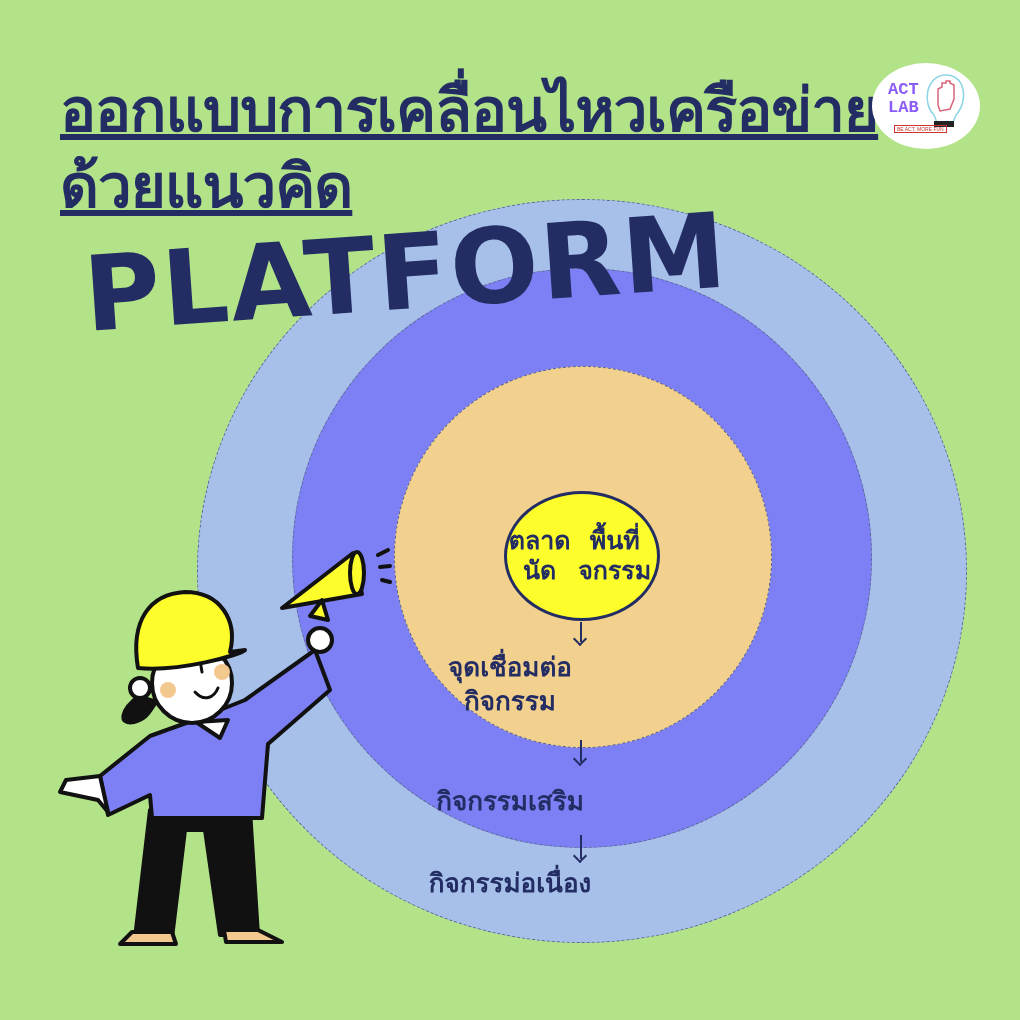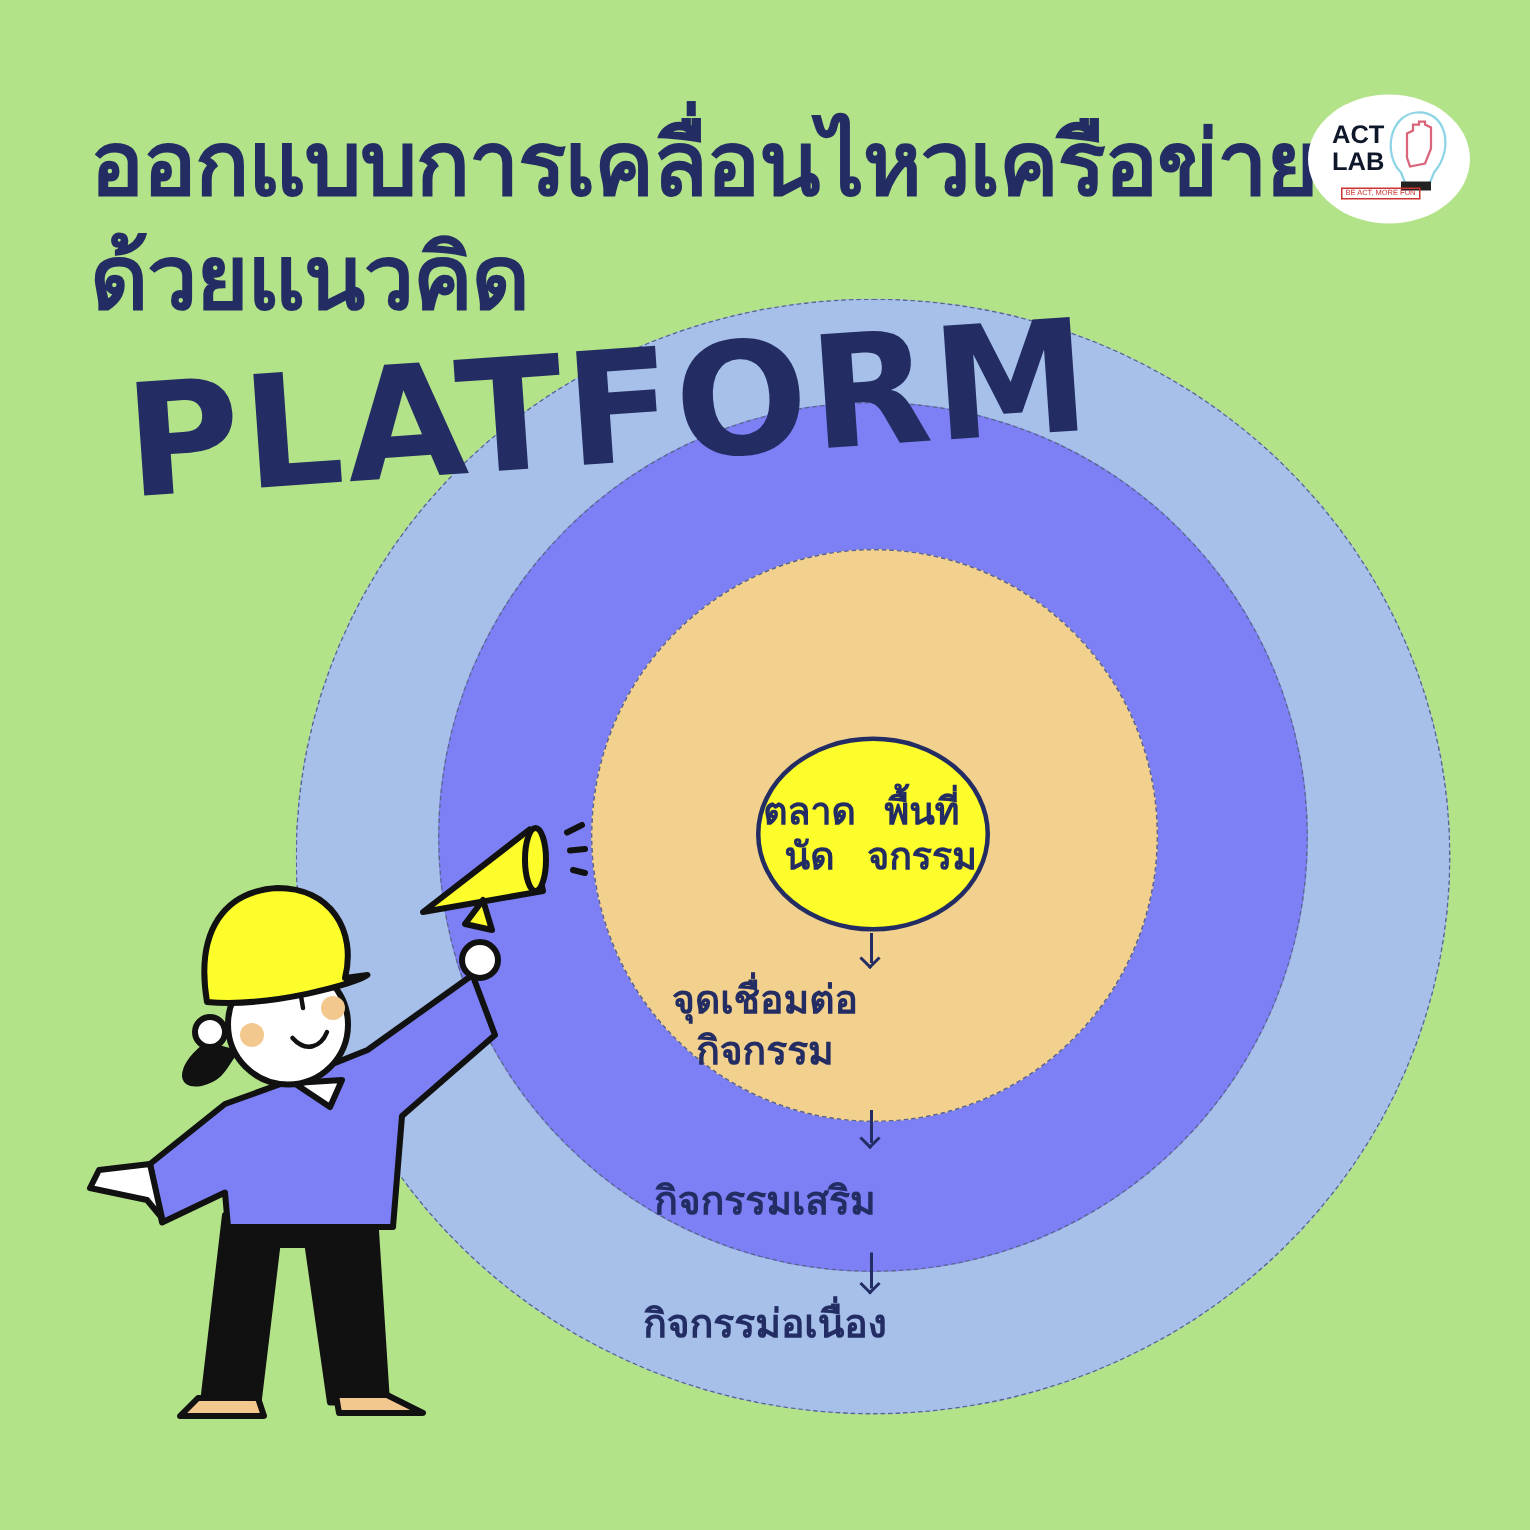--- a/index.html
+++ b/index.html
@@ -29,36 +29,37 @@
   .label-outer { top:866px; }
   .arrow { position:absolute; width:2px; background:#232d63; }
   .arrow::after {
     content:""; position:absolute; left:-5px; bottom:-2px;
     width:8px; height:8px; border-right:2px solid #232d63; border-bottom:2px solid #232d63;
     transform:rotate(45deg);
   }
   .title {
     position:absolute; left:60px; font-weight:bold; color:#232d63;
     letter-spacing:-1px;
+    text-decoration:underline;
   }
   .title-1 { top:74px; font-size:60px; line-height:72px; }
   .title-2 { top:150px; font-size:60px; line-height:72px; }
   .platform {
     position:absolute; left:88px; top:240px; font-size:104px; line-height:110px;
     font-weight:bold; color:#232d63; letter-spacing:2px;
     transform:rotate(-4deg); transform-origin:left bottom;
     font-family:"DejaVu Sans", sans-serif;
   }
   .logo {
     position:absolute; left:872px; top:63px; width:108px; height:86px;
     background:#fff; border-radius:50%;
   }
   .logo-text {
     position:absolute; left:16px; top:18px; font-size:17px; line-height:18px;
-    font-weight:bold; color:#0f172a; font-family:Liberation Sans, sans-serif;
+    font-weight:bold; color:#8b5cf6; font-family:Liberation Mono, monospace;
   }
   .logo-sub {
     position:absolute; left:22px; top:62px; font-size:5px; color:#c33;
     border:1px solid #c33; padding:0 2px; font-family:"Liberation Sans", sans-serif;
   }
   .character { position:absolute; left:0; top:0; }
 </style>
 </head>
 <body>
 

